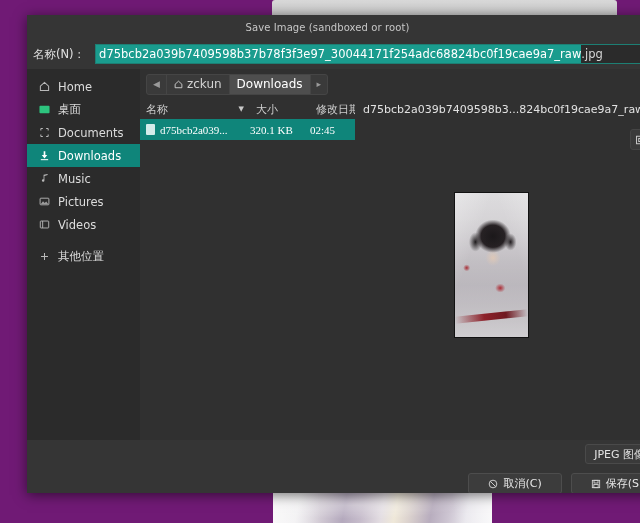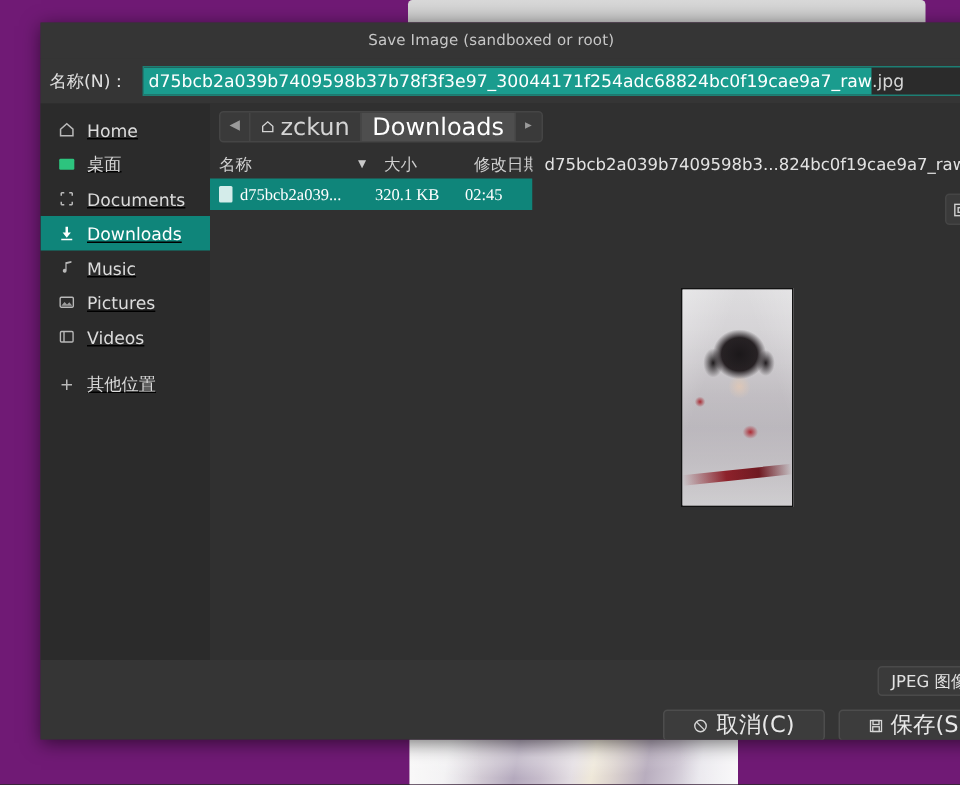--- a/index.html
+++ b/index.html
@@ -73,21 +73,21 @@
   .namefield .unsel { color: #d7d7d7; padding: 2px 2px 2px 0; line-height: 15px; }
 
   
   .body {
     position: absolute; left: 0; top: 54px; width: 627px; height: 371px;
     display: flex; background: #303030;
   }
 
   
   .sidebar {
-    width: 113px; background: #2b2b2b; padding-top: 6px; flex: 0 0 113px; text-decoration: underline;
+    width: 113px; background: #2b2b2b; padding-top: 6px; flex: 0 0 113px;
   }
   .side-item {
     height: 23px; display: flex; align-items: center;
     padding-left: 10px; font-size: 11.5px; color: #dcdcdc; cursor: default;
   }
   .side-item.active { background: #0f857a; color: #ffffff; }
   .side-item .ic {
     width: 14px; height: 14px; margin-right: 7px;
     display: inline-flex; align-items: center; justify-content: center;
     flex: 0 0 14px; color: #b9b9b9;
@@ -101,21 +101,21 @@
   .pathbar {
     height: 30px; display: flex; align-items: center;
     padding: 0 6px; background: #303030;
   }
   .pathbtns {
     display: flex; align-items: center; height: 21px;
     border: 1px solid #454545; border-radius: 3px; background: #3a3a3a; overflow: hidden;
   }
   .pbtn {
     display: flex; align-items: center; gap: 4px;
-    height: 100%; padding: 0 7px; font-size: 16px; color: #d4d4d4;
+    height: 100%; padding: 0 7px; font-size: 12px; color: #d4d4d4;
     border-right: 1px solid #454545; cursor: default;
   }
   .pbtn:last-child { border-right: none; }
   .pbtn.arrow { padding: 0 6px; color: #9a9a9a; font-size: 9px; }
   .pbtn.active { background: #4e4e4e; color: #ffffff; }
   .newfolder {
     position: absolute; right: 2px; top: 60px;
     width: 22px; height: 21px; border: 1px solid #454545; border-radius: 3px;
     background: #3a3a3a; display: flex; align-items: center; justify-content: center;
     color: #cfcfcf;
@@ -193,21 +193,21 @@
   .filterrow { position: absolute; right: 0; top: 4px; display: flex; }
   .filterbox {
     height: 20px; padding: 0 8px; display: flex; align-items: center;
     background: #3a3a3a; border: 1px solid #4a4a4a; border-radius: 3px;
     font-size: 11px; color: #e2e2e2; white-space: nowrap;
   }
   .btnrow { position: absolute; right: -5px; top: 33px; display: flex; gap: 9px; }
   .btn {
     height: 21px; padding: 0 19px; display: flex; align-items: center; gap: 5px;
     background: #3c3c3c; border: 1px solid #4d4d4d; border-radius: 3px;
-    font-size: 15px; color: #e8e8e8; white-space: nowrap; cursor: default;
+    font-size: 11px; color: #e8e8e8; white-space: nowrap; cursor: default;
   }
   .btn .gl { font-size: 10px; color: #d6d6d6; }
   svg { display: block; }
 </style>
 </head>
 <body>
 
 <div id="root">
 
   <div class="bg-topbar"></div>

